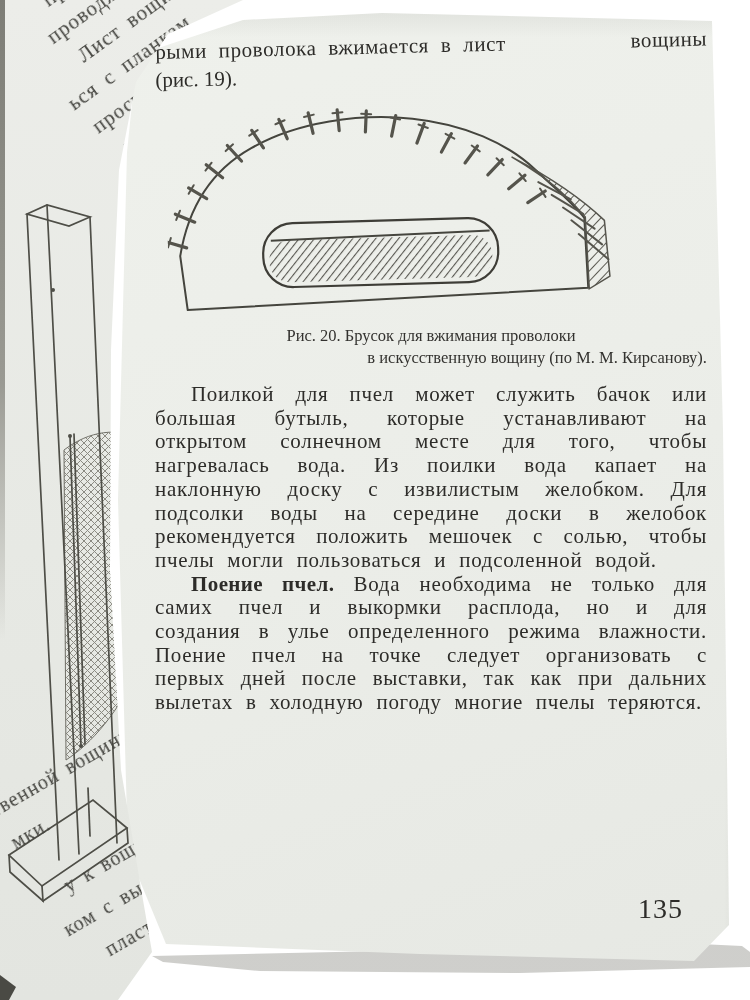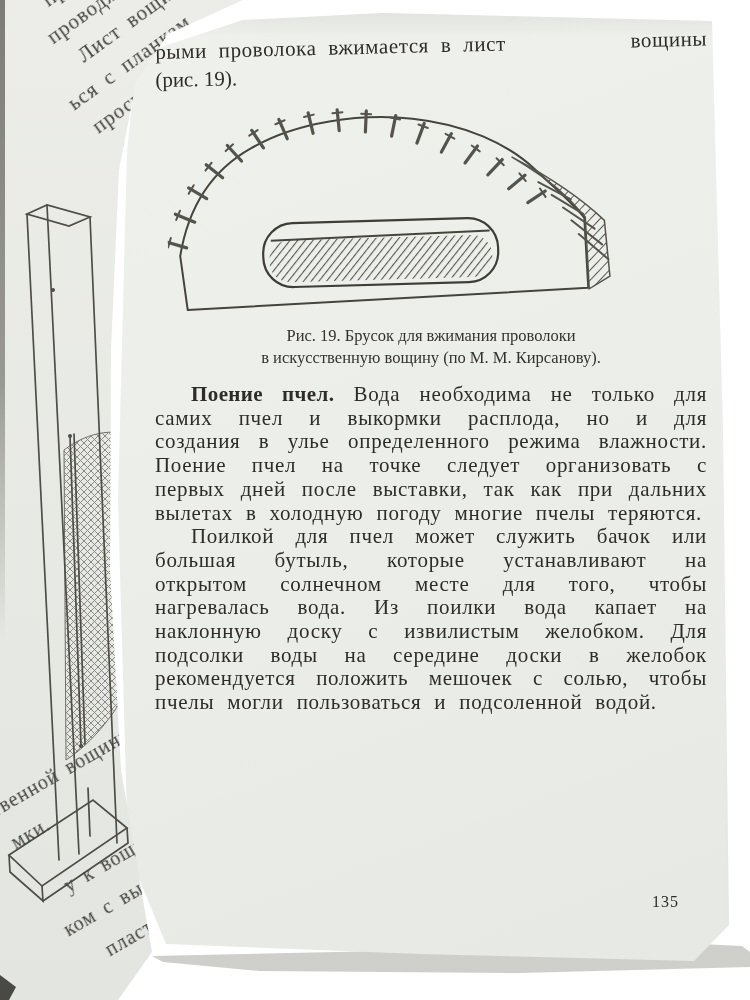--- a/index.html
+++ b/index.html
@@ -29,28 +29,28 @@
   }
   .rp-content{position:absolute;left:155px;top:40px;width:552px;}
   .rp-topline{
     display:flex;justify-content:space-between;
     font-size:21px;letter-spacing:0.6px;word-spacing:6px;
     transform:rotate(-1.4deg);transform-origin:0 0;
   }
   .rp-topline2{font-size:21px;margin-top:3px;transform:rotate(-1.2deg);transform-origin:0 0;}
   .figure-wrap{margin:8px 0 0 12px;transform:rotate(-1.6deg);transform-origin:50% 50%;}
   .figure-caption{margin-top:8px;text-align:center;font-size:16.5px;line-height:21.5px;color:#33322f;}
-  .figure-caption .cap2{display:block;}
+  .figure-caption .cap2{display:block;text-align:right;}
   .rp-body{margin-top:15px;}
   .rp-body p{
     margin:0;font-size:21px;line-height:23.7px;text-align:justify;
     text-indent:36px;letter-spacing:0.7px;word-spacing:7px;color:#2d2c29;
   }
   .rp-body p b{letter-spacing:0.4px;}
-  .page-number{position:absolute;left:652px;top:893px;font-size:16px;letter-spacing:1px;color:#2d2c29;}
+  .page-number{position:absolute;left:638px;top:893px;font-size:28px;letter-spacing:1px;color:#2d2c29;}
 
   
   .left-page{
     position:absolute;inset:0;
     clip-path:polygon(0px 0px,243px 0px,168px 34px,136px 82px,119px 170px,111px 350px,110px 570px,121px 770px,143px 900px,152px 952px,118px 1000px,0px 1000px);
     background:
       linear-gradient(97deg,rgba(0,0,0,0) 55%,rgba(70,70,62,0.14) 78%,rgba(60,60,53,0.38) 94%,rgba(42,42,36,0.55) 100%),
       linear-gradient(180deg,#ecede9 0%,#e7e9e4 55%,#e3e5e0 100%);
     color:#454540;
   }
@@ -201,27 +201,27 @@
               </g>
             <g transform="translate(366 101) rotate(58)">
                 <line class="tooth" y1="-15" y2="6"></line>
                 <line class="toothbar" x1="-5" y1="-12" x2="5" y2="-12"></line>
               </g>
           </g>
         </svg>
       </div>
 
       <div class="figure-caption">
-        <span class="cap1">Рис. 19. Брусок для вжимания проволоки</span>
+        <span class="cap1">Рис. 20. Брусок для вжимания проволоки</span>
         <span class="cap2">в искусственную вощину (по М. М. Кирсанову).</span>
       </div>
 
       <div class="rp-body">
+        <p><b></b><span>Поилкой для пчел может служить бачок или большая бутыль, которые устанавливают на открытом солнечном месте для того, чтобы нагревалась вода. Из поилки вода капает на наклонную доску с извилистым желобком. Для подсолки воды на середине доски в желобок рекомендуется положить мешочек с солью, чтобы пчелы могли пользоваться и подсоленной водой.</span></p>
         <p><b>Поение пчел.</b> <span>Вода необходима не только для самих пчел и выкормки расплода, но и для создания в улье определенного режима влажности. Поение пчел на точке следует организовать с первых дней после выставки, так как при дальних вылетах в холодную погоду многие пчелы теряются.</span></p>
-        <p><b></b><span>Поилкой для пчел может служить бачок или большая бутыль, которые устанавливают на открытом солнечном месте для того, чтобы нагревалась вода. Из поилки вода капает на наклонную доску с извилистым желобком. Для подсолки воды на середине доски в желобок рекомендуется положить мешочек с солью, чтобы пчелы могли пользоваться и подсоленной водой.</span></p>
       </div>
     </div>
 
     <div class="page-number">135</div>
   </div>
 
   <div class="left-page">
 
     <div class="lp-top">
       <div>поло</div>

